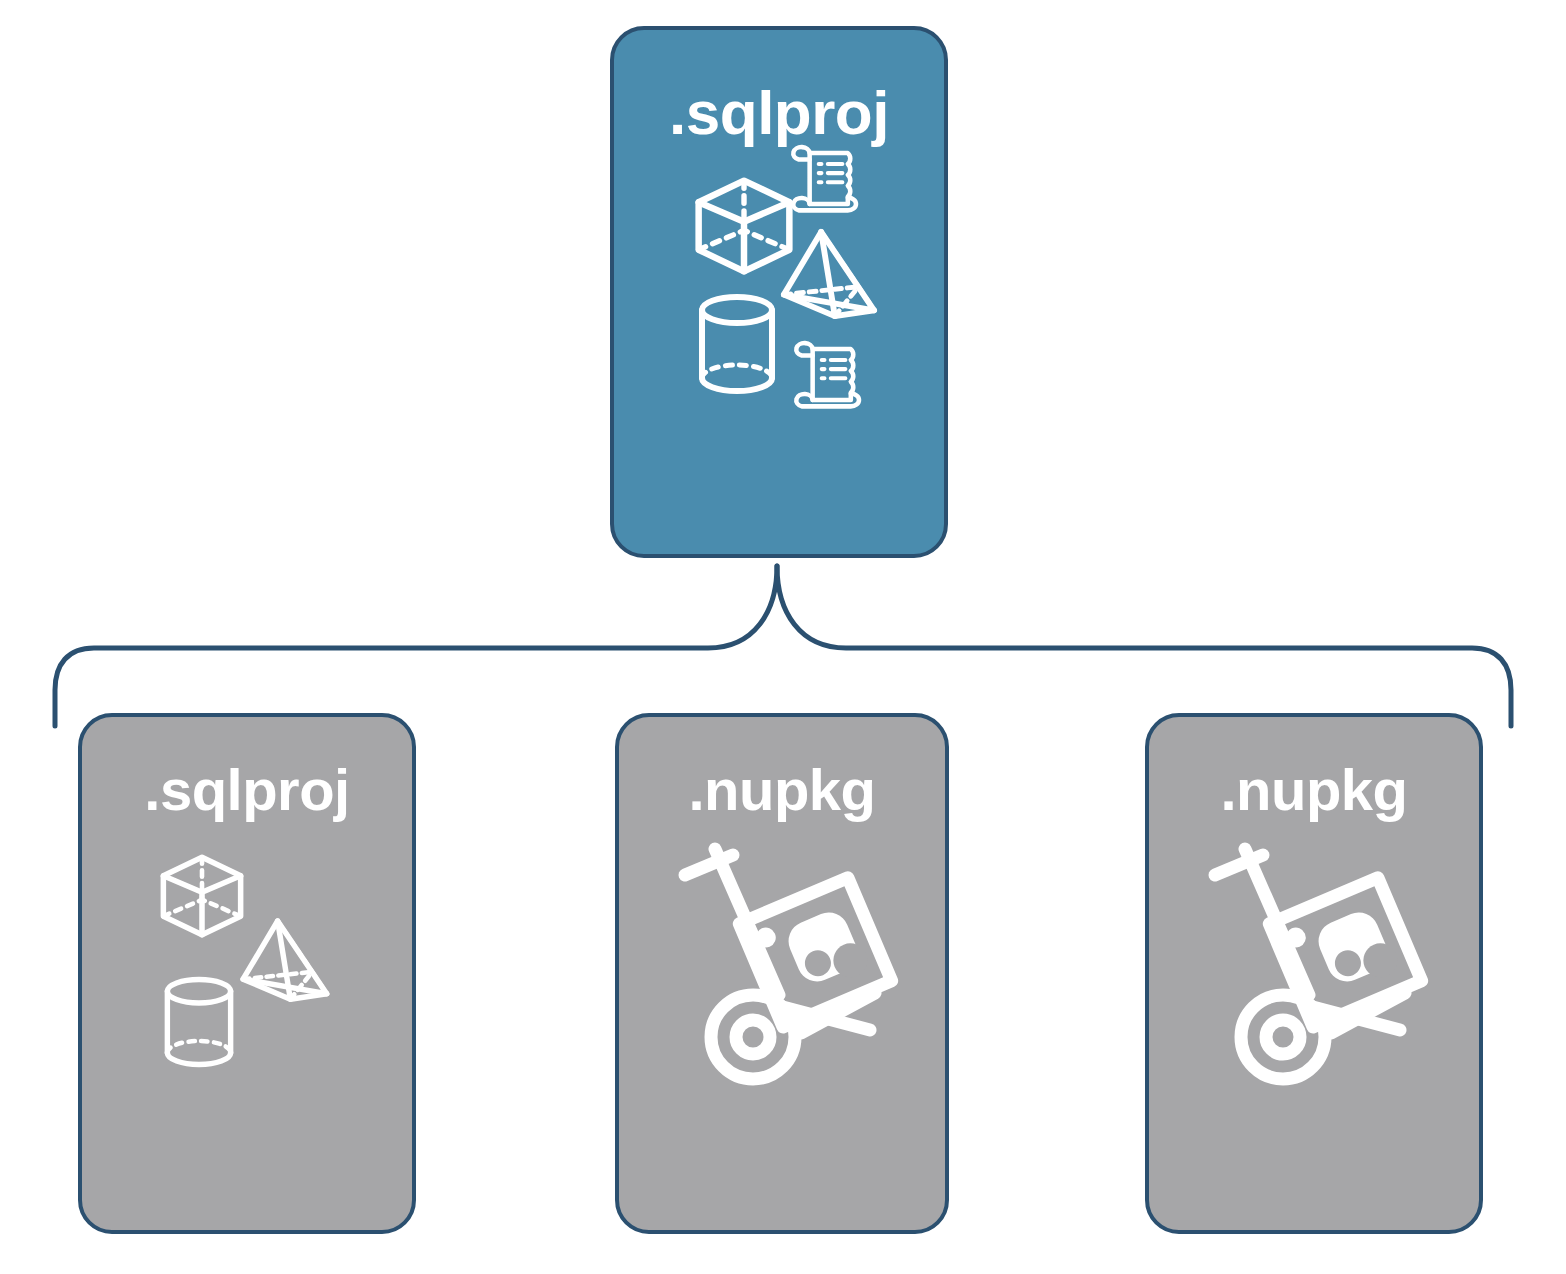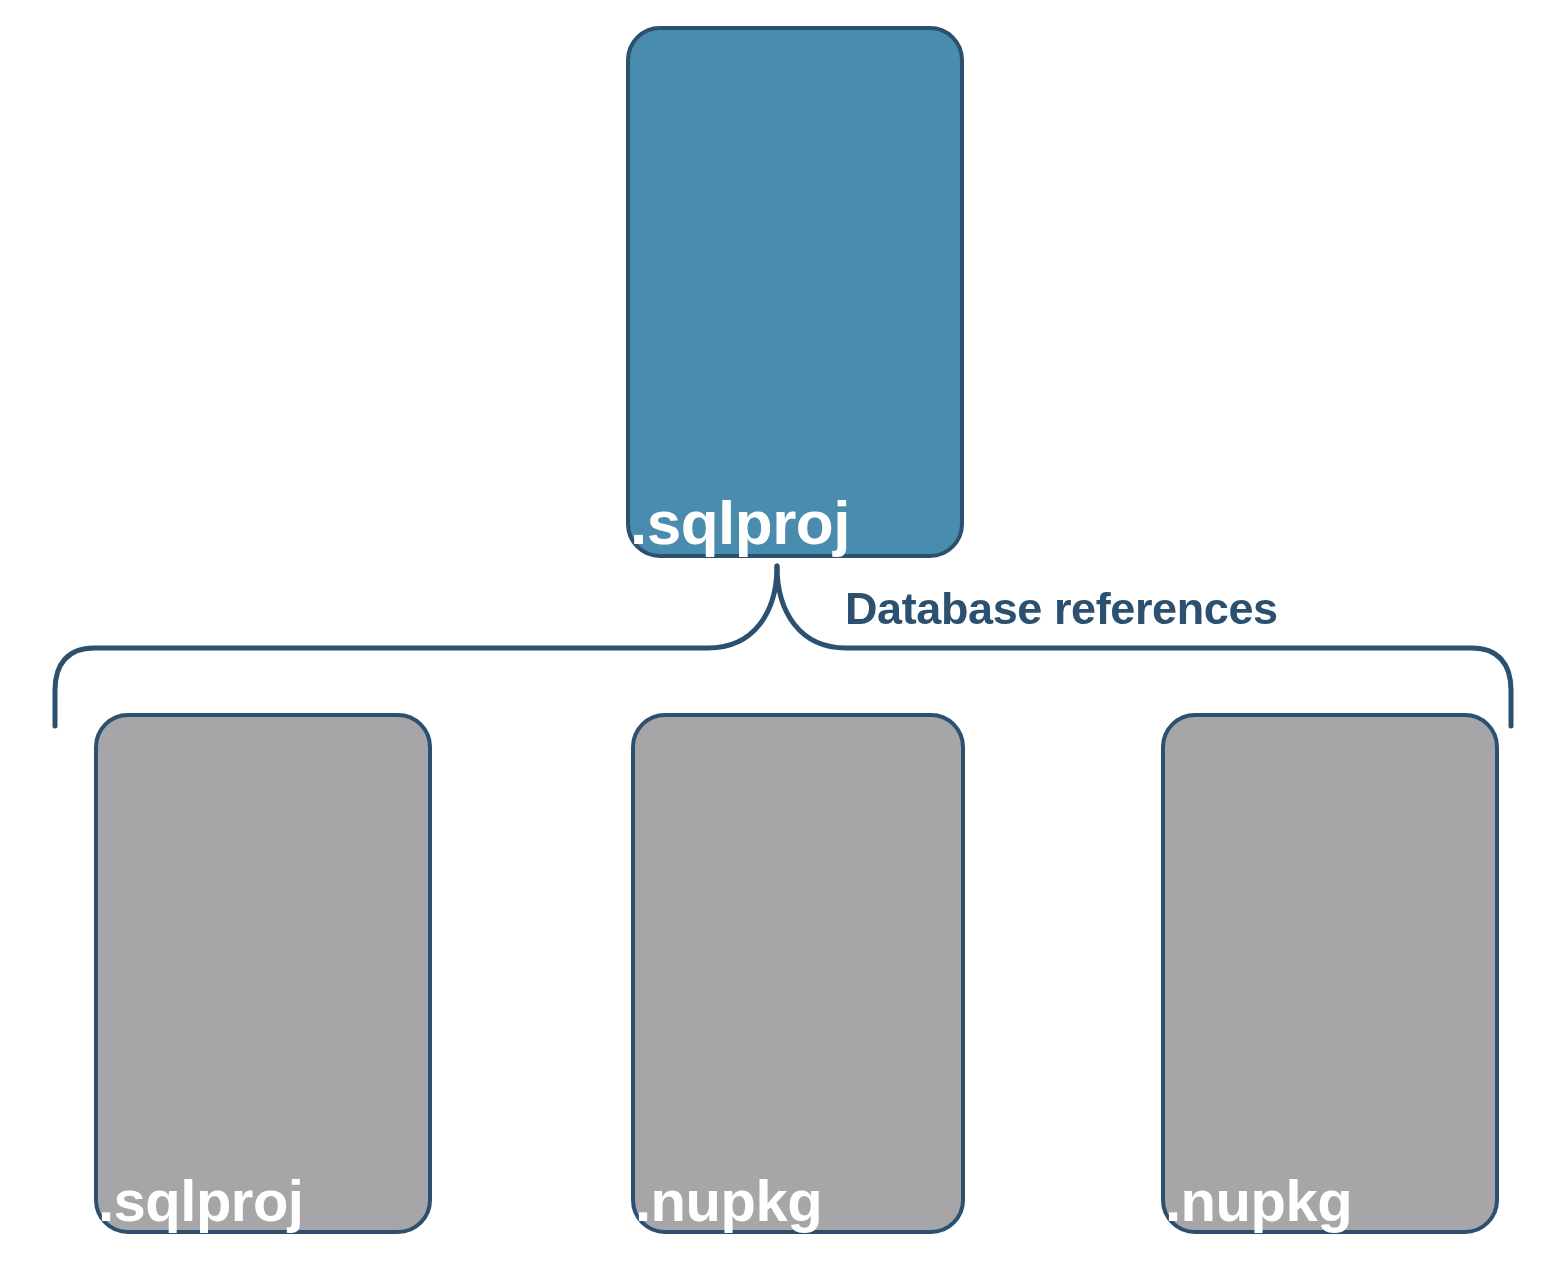--- a/index.html
+++ b/index.html
@@ -16,23 +16,22 @@
     height: 1274px;
     background: #ffffff;
     overflow: hidden;
   }
   .node {
     position: absolute;
     box-sizing: border-box;
     border: 4px solid #2b5070;
     border-radius: 34px;
     display: flex;
-    flex-direction: row;
-    align-items: flex-end;
-    margin-left: 16px;
+    flex-direction: column;
+    align-items: center;
   }
   .node-primary {
     background: #4a8cae;
   }
   .node-secondary {
     background: #a6a6a8;
   }
   .node-title {
     color: #ffffff;
     font-weight: bold;
@@ -170,21 +169,20 @@
              L 1472 648
              C 1498 648, 1511 664, 1511 690
              L 1511 726"></path>
     <path d="M777 566
              C 777 612, 754 648, 708 648
              L 94 648
              C 68 648, 55 664, 55 690
              L 55 726"></path>
   </svg>
 
-  <div id="brace-label">Database references</div>
 
   <div class="node node-secondary" id="node-ref-1">
     <div class="node-title">.sqlproj</div>
     <div class="node-art">
 
       <svg style="left:74px; top:31px;" width="92" height="92" viewBox="0 0 100 100" fill="none" stroke="#ffffff" stroke-width="6" stroke-linejoin="round" stroke-linecap="round">
         <path d="M8 28 L50 8 L92 28 L92 72 L50 92 L8 72 Z"></path>
         <path d="M8 28 L50 46 L92 28"></path>
         <path d="M50 46 L50 92"></path>
         <g stroke-dasharray="7 7" stroke-width="5">

